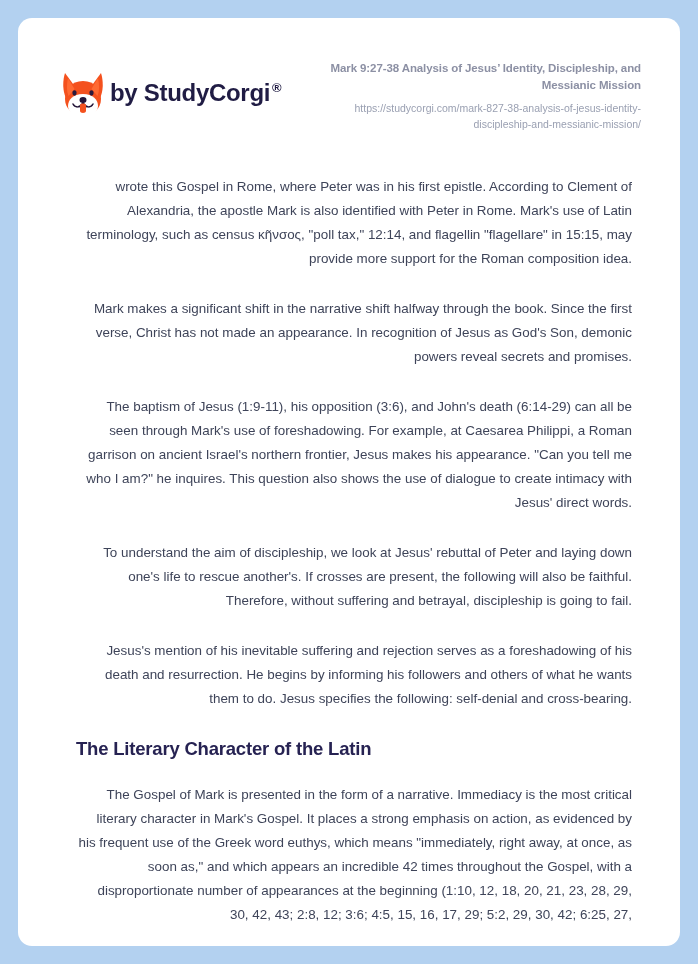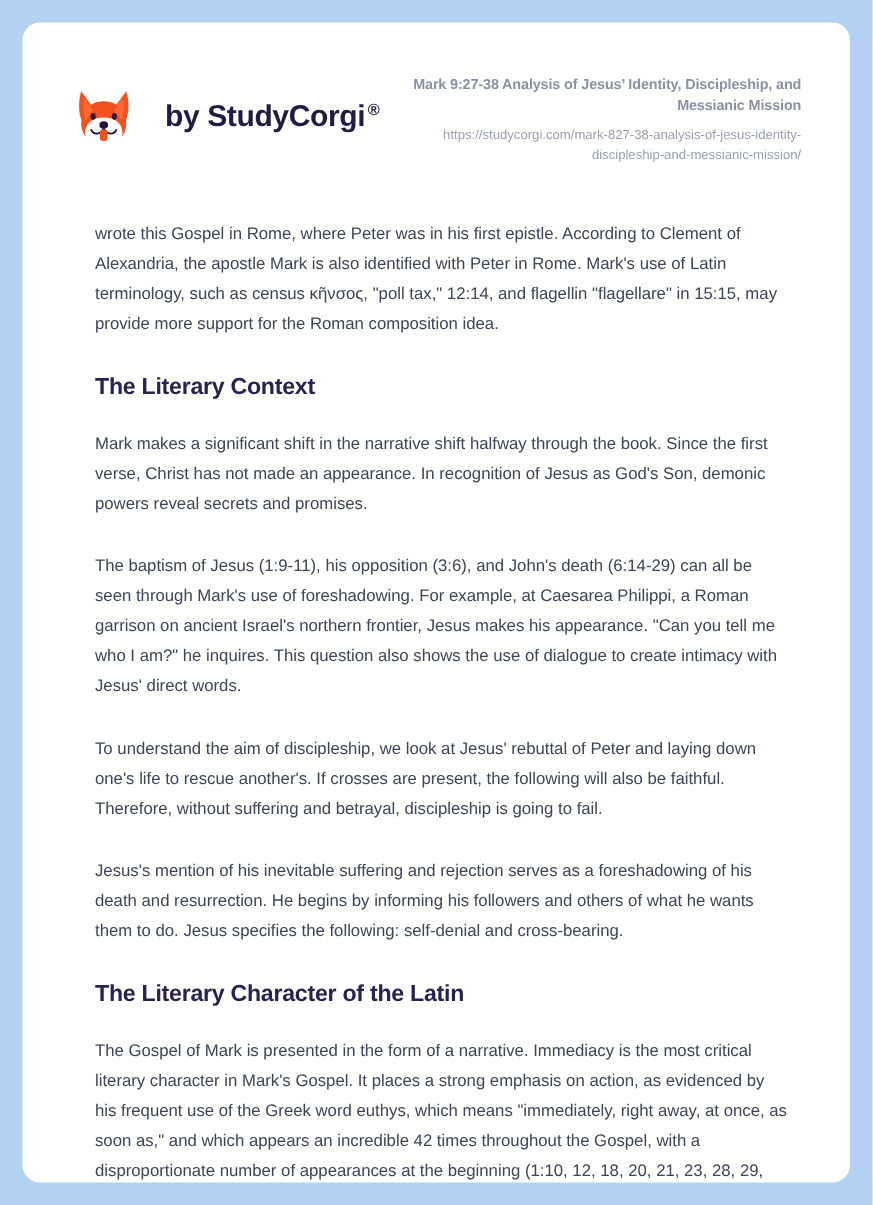--- a/index.html
+++ b/index.html
@@ -28,21 +28,21 @@
   .doc-header {
     display: flex;
     align-items: flex-start;
     justify-content: space-between;
     padding: 40px 39px 0 40px;
     box-sizing: border-box;
   }
   .brand {
     display: flex;
     align-items: center;
-    gap: 24px;
+    gap: 2px;
     padding-top: 10px;
     justify-content: flex-end;
   }
   .brand-logo {
     width: 50px;
     height: 50px;
     flex: 0 0 50px;
     display: block;
   }
   .brand-name {
@@ -87,21 +87,21 @@
   .doc-body {
     padding: 0 48px 0 58px;
     box-sizing: border-box;
     margin-top: 42px;
   }
   .doc-body p {
     font-size: 13.4px;
     line-height: 24px;
     color: #3e4459;
     margin: 0 0 26px 0;
-    text-align: left;
+    text-align: right;
   }
   .doc-body h2 {
     font-size: 18.5px;
     font-weight: bold;
     color: #262252;
     margin: 0 0 22px 0;
     line-height: 1.3;
     letter-spacing: -0.2px;
   }
   .doc-body .sec-head {
@@ -149,21 +149,20 @@
       <div class="header-title">Mark 9:27-38 Analysis of Jesus’ Identity, Discipleship, and Messianic Mission</div>
       <div class="header-url">https://studycorgi.com/mark-827-38-analysis-of-jesus-identity-discipleship-and-messianic-mission/</div>
     </div>
 
   </div>
 
   <div class="doc-body">
 
     <p>wrote this Gospel in Rome, where Peter was in his first epistle. According to Clement of Alexandria, the apostle Mark is also identified with Peter in Rome. Mark's use of Latin terminology, such as census κῆνσος, "poll tax," 12:14, and flagellin "flagellare" in 15:15, may provide more support for the Roman composition idea.</p>
 
-    <h2 class="sec-head">The Literary Context</h2>
 
     <p>Mark makes a significant shift in the narrative shift halfway through the book. Since the first verse, Christ has not made an appearance. In recognition of Jesus as God's Son, demonic powers reveal secrets and promises.</p>
 
     <p>The baptism of Jesus (1:9-11), his opposition (3:6), and John's death (6:14-29) can all be seen through Mark's use of foreshadowing. For example, at Caesarea Philippi, a Roman garrison on ancient Israel's northern frontier, Jesus makes his appearance. "Can you tell me who I am?" he inquires. This question also shows the use of dialogue to create intimacy with Jesus' direct words.</p>
 
     <p>To understand the aim of discipleship, we look at Jesus' rebuttal of Peter and laying down one's life to rescue another's. If crosses are present, the following will also be faithful. Therefore, without suffering and betrayal, discipleship is going to fail.</p>
 
     <p>Jesus's mention of his inevitable suffering and rejection serves as a foreshadowing of his death and resurrection. He begins by informing his followers and others of what he wants them to do. Jesus specifies the following: self-denial and cross-bearing.</p>
 
     <h2 class="sec-head">The Literary Character of the Latin</h2>

